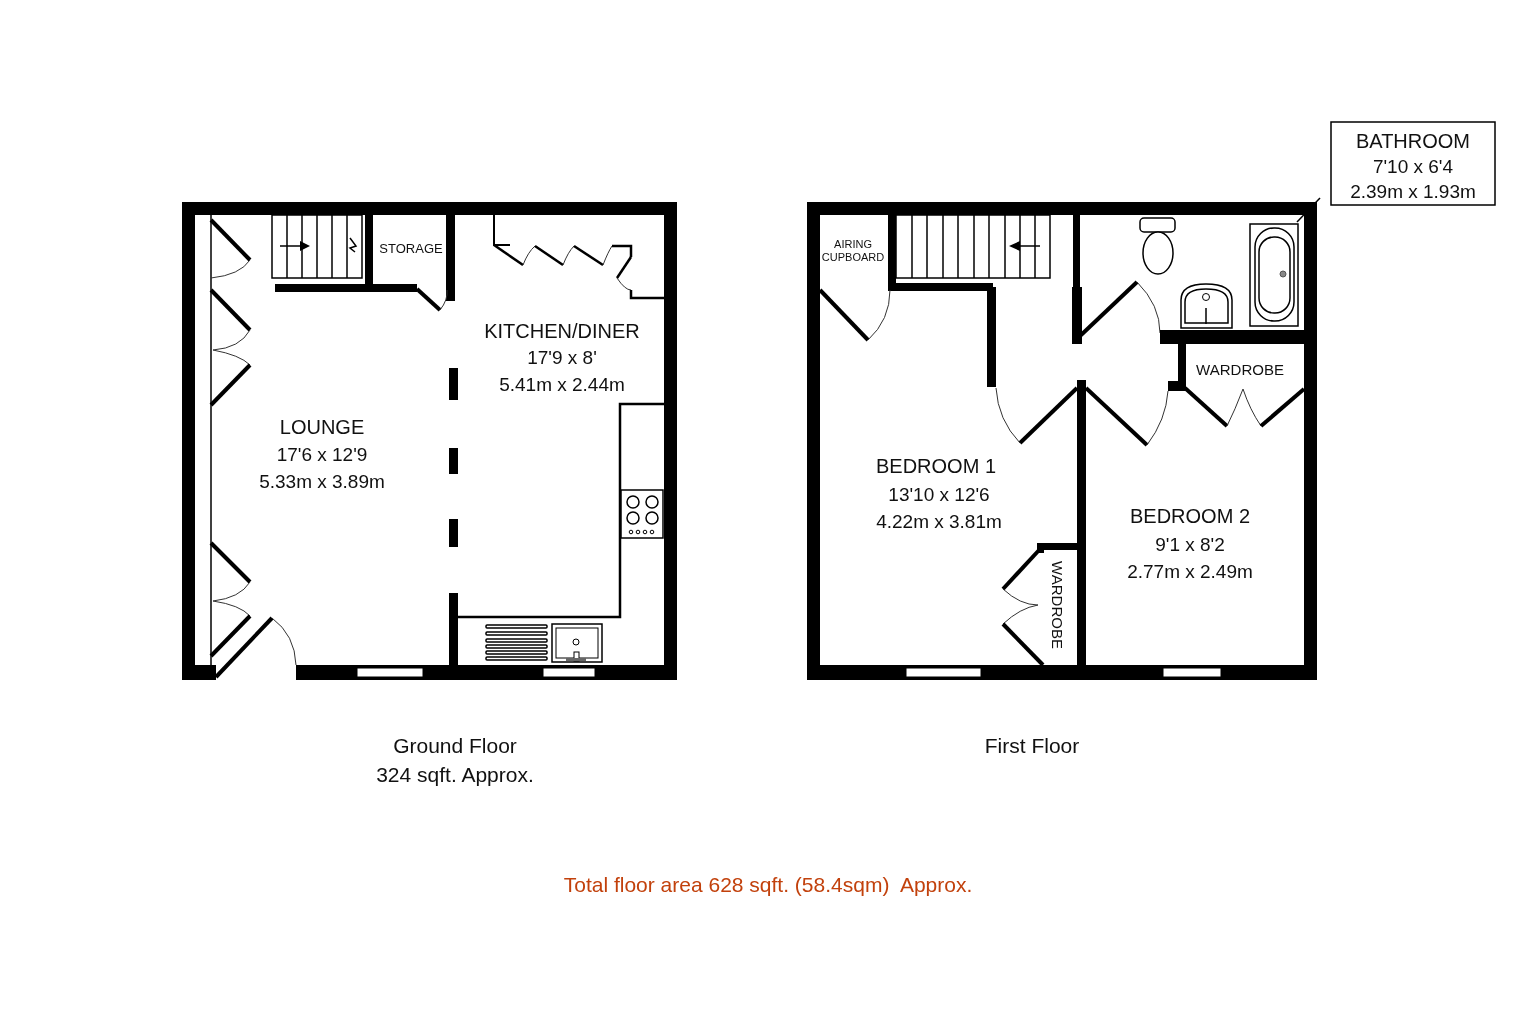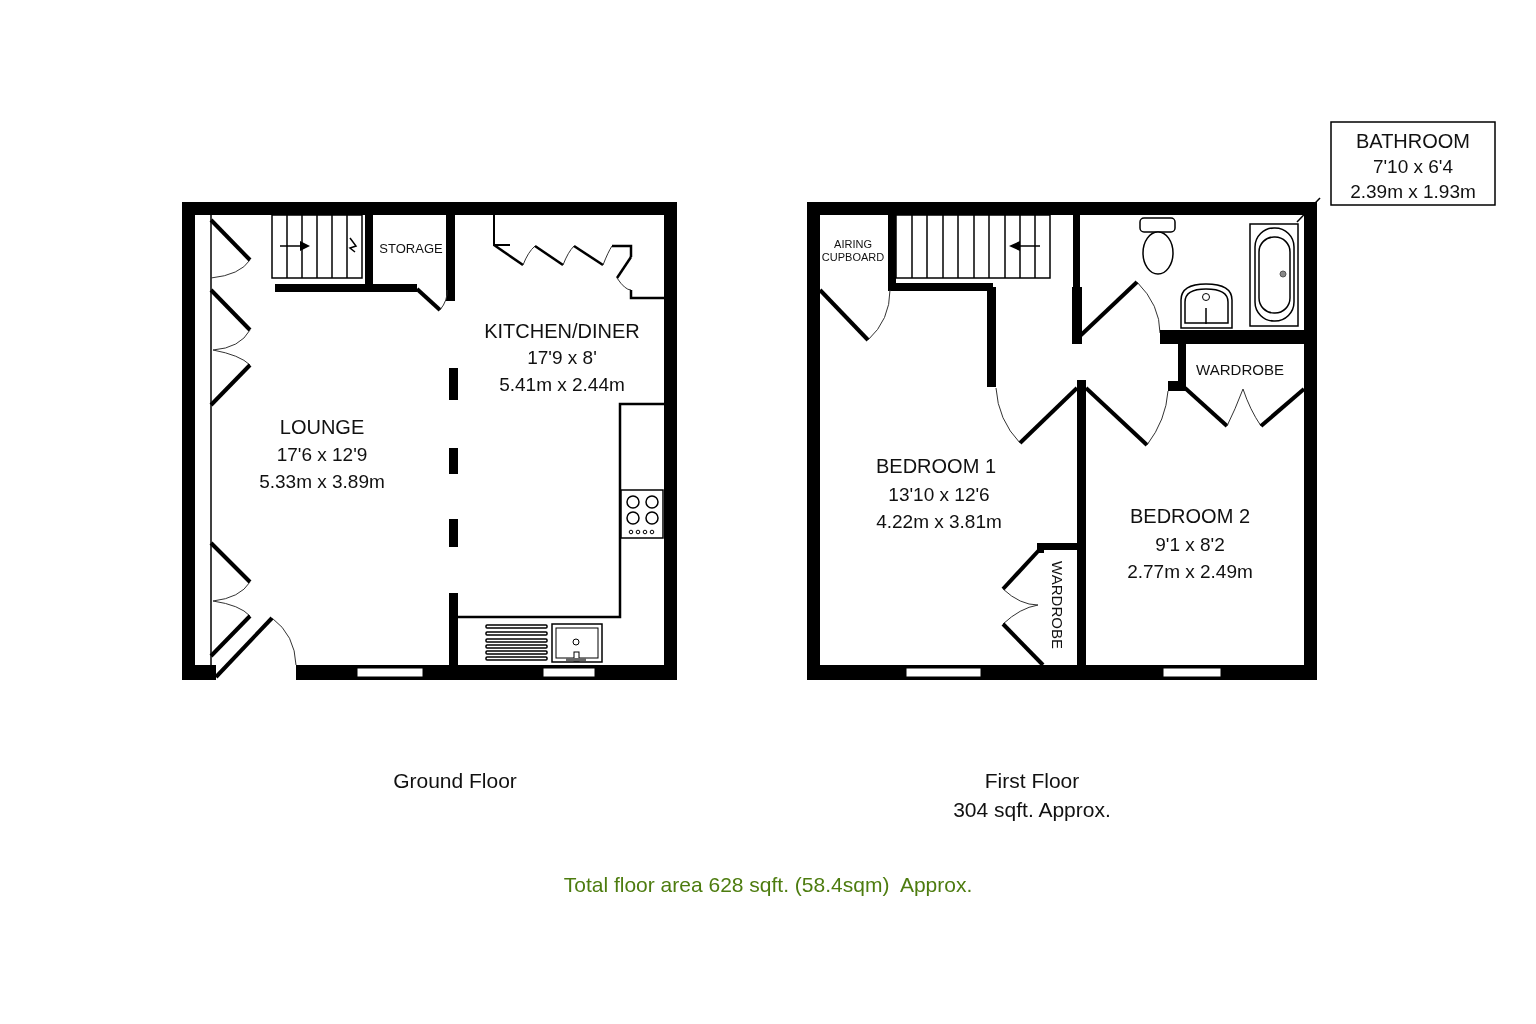--- a/index.html
+++ b/index.html
@@ -9,25 +9,25 @@
     .thin { stroke: #000; stroke-width: 1.5; fill: none; }
     .door { stroke: #000; stroke-width: 4; fill: none; }
     .arc { stroke: #333; stroke-width: 1; fill: none; }
     .fixture { stroke: #000; stroke-width: 1.5; fill: #fff; }
     .window { fill: #fff; stroke: #000; stroke-width: 1; }
     .room-label { font-family: "Liberation Sans", sans-serif; fill: #111; text-anchor: middle; }
     .rl-name { font-size: 20px; }
     .rl-dim { font-size: 19px; }
     .small-label { font-family: "Liberation Sans", sans-serif; font-size: 13px; fill: #111; text-anchor: middle; }
     .tiny-label { font-family: "Liberation Sans", sans-serif; font-size: 11px; fill: #111; text-anchor: middle; }
-    .floor-summary { position: absolute; text-align: center; font-family: "Liberation Sans", sans-serif; font-size: 21px; line-height: 29px; color: #111; margin-top: 35px; }
+    .floor-summary { position: absolute; text-align: center; font-family: "Liberation Sans", sans-serif; font-size: 21px; line-height: 29px; color: #111; }
     .floor-summary div { white-space: nowrap; }
     #ground-summary { left: 305px; top: 731px; width: 300px; }
     #first-summary { left: 882px; top: 731px; width: 300px; }
-    #total-area { position: absolute; left: 368px; top: 873px; width: 800px; text-align: center; font-family: "Liberation Sans", sans-serif; font-size: 21px; color: #4d7c0f; white-space: pre; }
+    #total-area { position: absolute; left: 368px; top: 873px; width: 800px; text-align: center; font-family: "Liberation Sans", sans-serif; font-size: 21px; color: #c2410c; white-space: pre; }
   </style>
 </head>
 <body>
 
 <svg id="plan" viewBox="0 0 1536 1024" xmlns="http://www.w3.org/2000/svg">
 
   <g>
 
     <rect class="wall" x="182" y="202" width="495" height="13"></rect>
     <rect class="wall" x="182" y="202" width="13" height="478"></rect>
@@ -224,20 +224,20 @@
     <text class="room-label rl-dim" x="939" y="528">4.22m x 3.81m</text>
 
     <text class="room-label rl-name" x="1190" y="523">BEDROOM 2</text>
     <text class="room-label rl-dim" x="1190" y="551">9'1 x 8'2</text>
     <text class="room-label rl-dim" x="1190" y="578">2.77m x 2.49m</text>
   </g>
 </svg>
 
 <div id="ground-summary" class="floor-summary">
   <div>Ground Floor</div>
+  <div>324 sqft. Approx.</div>
 </div>
 
 <div id="first-summary" class="floor-summary">
   <div>First Floor</div>
-  <div>304 sqft. Approx.</div>
 </div>
 
 <div id="total-area">Total floor area 628 sqft. (58.4sqm)  Approx.</div>
 
 </body></html>

